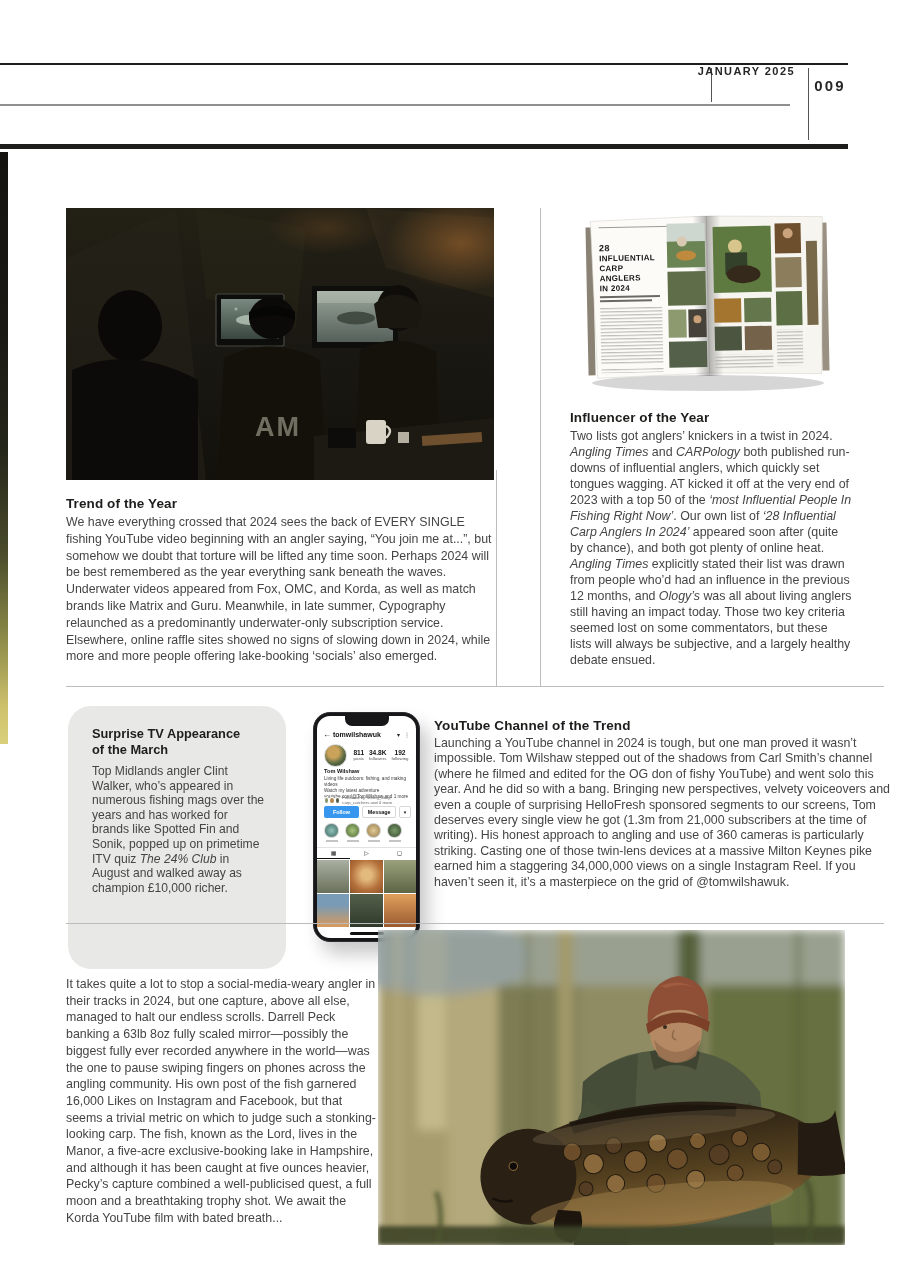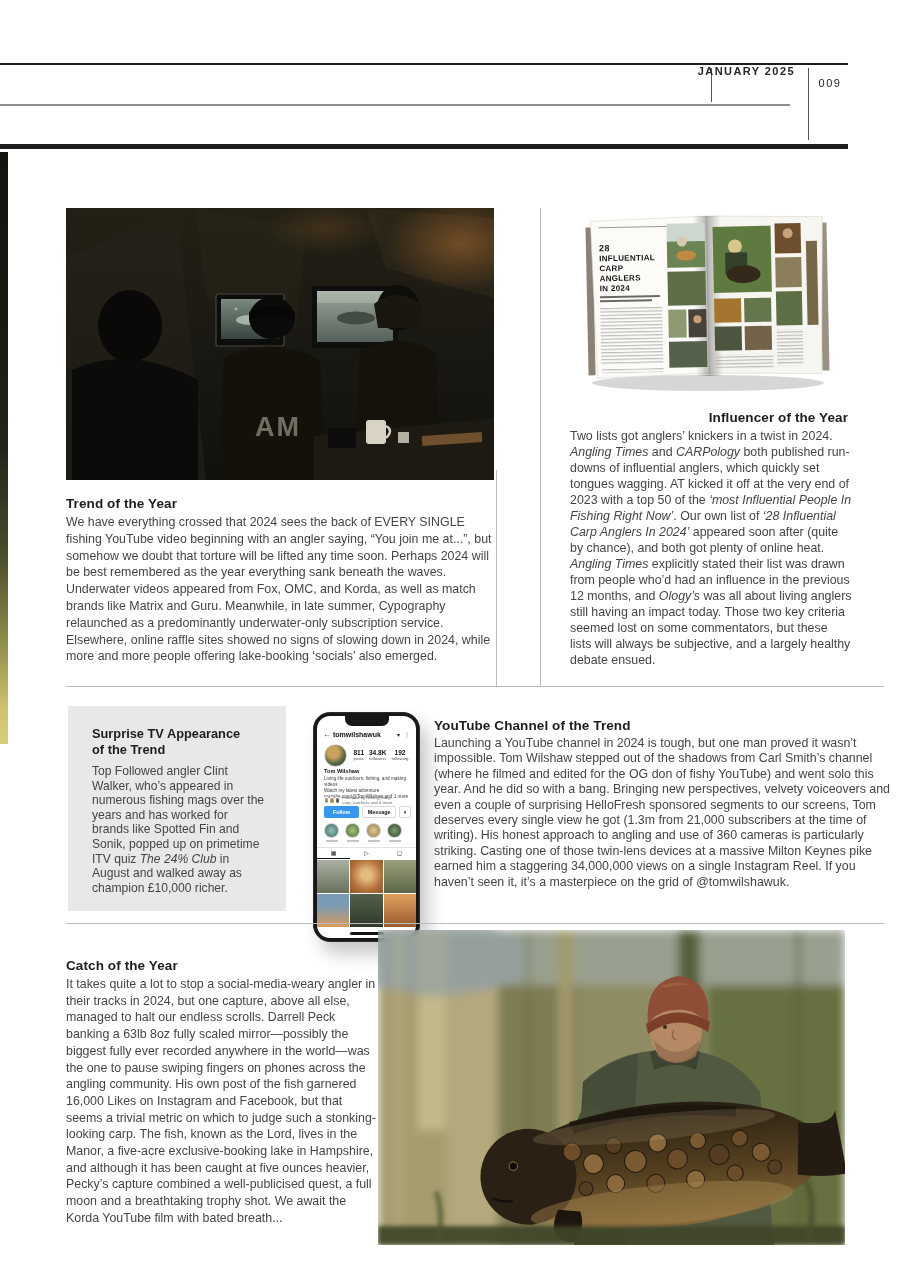--- a/index.html
+++ b/index.html
@@ -7,46 +7,46 @@
         font-family:"Liberation Sans",sans-serif;color:#1d1d1b;}
   .abs{position:absolute;}
   .it{font-style:italic;}
 
   
   .rule-top{left:0;top:63px;width:848px;height:2px;background:#1d1d1b;}
   .hdr-bar1{left:711px;top:68px;width:1px;height:34px;background:#555;}
   .hdr-issue{left:560px;top:65px;width:235px;text-align:right;font-size:11px;font-weight:bold;
              letter-spacing:.13em;color:#262626;}
   .hdr-bar2{left:808px;top:68px;width:1px;height:72px;background:#555;}
-  .hdr-page{left:812px;top:77px;width:36px;text-align:center;font-size:11px;font-weight:normal;
+  .hdr-page{left:812px;top:77px;width:36px;text-align:center;font-size:15px;font-weight:bold;
             letter-spacing:.14em;color:#262626;}
   .rule-gray{left:0;top:104px;width:790px;height:2px;background:#8f8f8f;}
   .rule-thick{left:0;top:144px;width:848px;height:5px;background:#1d1d1b;}
   .edge-sliver{left:0;top:152px;width:8px;height:592px;
     background:linear-gradient(#151310 0%,#1b1914 30%,#24251a 50%,#4a4c2c 68%,#8b8a48 82%,#cfc26d 94%,#d9cf7a 100%);}
 
   
   .h-sec{font-size:13.5px;font-weight:bold;color:#1d1d1b;letter-spacing:.1px;}
   .btxt{font-size:12.4px;color:#454545;}
 
   .photo1{left:66px;top:208px;width:428px;height:272px;}
   .trend-h{left:66px;top:496px;width:430px;}
   .trend-b{left:66px;top:514px;width:436px;line-height:16.8px;}
   .vrule-a{left:496px;top:470px;width:1px;height:216px;background:#bcbcbc;}
   .vrule-b{left:540px;top:208px;width:1px;height:478px;background:#bcbcbc;}
 
   .spread{left:570px;top:203px;width:275px;height:192px;}
-  .infl-h{left:570px;top:410px;width:278px;text-align:right;}
+  .infl-h{left:570px;top:410px;width:278px;}
   .infl-b{left:570px;top:428px;width:282px;line-height:16px;}
 
   .hrule1{left:66px;top:686px;width:818px;height:1px;background:#bcbcbc;}
   .hrule2{left:66px;top:923px;width:818px;height:1px;background:#bcbcbc;}
 
-  .graybox{left:68px;top:706px;width:218px;height:205px;background:#e8e8e7;box-sizing:border-box;
-           padding:20px 18px 0 24px;}
+  .graybox{left:68px;top:706px;width:218px;height:263px;background:#e8e8e7;box-sizing:border-box;
+           padding:20px 18px 0 24px;border-radius:23px;}
   .box-h{font-size:12.8px;font-weight:bold;line-height:16px;color:#1d1d1b;}
   .box-b{margin-top:6px;font-size:12.1px;line-height:14.6px;color:#454545;}
 
   .yt-h{left:434px;top:718px;width:456px;}
   .yt-b{left:434px;top:736px;width:458px;line-height:15.4px;}
 
   .catch-h{left:66px;top:958px;width:310px;}
   .catch-b{left:66px;top:976px;width:310px;line-height:16.7px;}
   .photo3{left:378px;top:930px;width:467px;height:315px;}
 
@@ -249,22 +249,22 @@
     </svg>
   </div>
 
   <div class="abs infl-h h-sec">Influencer of the Year</div>
   <div class="abs infl-b btxt"><span>Two lists got anglers’ knickers in a twist in 2024. </span><span class="it">Angling Times</span><span> and </span><span class="it">CARPology</span><span> both published run-downs of influential anglers, which quickly set tongues wagging. AT kicked it off at the very end of 2023 with a top 50 of the </span><span class="it">‘most Influential People In Fishing Right Now’</span><span>. Our own list of </span><span class="it">‘28 Influential Carp Anglers In 2024’</span><span> appeared soon after (quite by chance), and both got plenty of online heat. </span><span class="it">Angling Times</span><span> explicitly stated their list was drawn from people who’d had an influence in the previous 12 months, and </span><span class="it">Ology’s</span><span> was all about living anglers still having an impact today. Those two key criteria seemed lost on some commentators, but these lists will always be subjective, and a largely healthy debate ensued.</span></div>
 
   <div class="abs hrule1"></div>
 
   <div class="abs graybox">
     <div class="box-h">Surprise TV Appearance</div>
-    <div class="box-h">of the Trend</div>
-    <div class="box-b"><span>Top Followed angler Clint Walker, who’s appeared in numerous fishing mags over the years and has worked for brands like Spotted Fin and Sonik, popped up on primetime ITV quiz </span><span class="it">The 24% Club</span><span> in August and walked away as champion £10,000 richer.</span></div>
+    <div class="box-h">of the March</div>
+    <div class="box-b"><span>Top Midlands angler Clint Walker, who’s appeared in numerous fishing mags over the years and has worked for brands like Spotted Fin and Sonik, popped up on primetime ITV quiz </span><span class="it">The 24% Club</span><span> in August and walked away as champion £10,000 richer.</span></div>
   </div>
 
   <div class="abs phone">
     <div class="screen">
       <div class="notch"></div>
       <div class="ig-header">
         <span class="ig-back">←</span>
         <span class="ig-user">tomwilshawuk</span>
         <span class="ig-hicons">
           <span>▾</span>
@@ -338,21 +338,20 @@
       </div>
       <div class="homebar"></div>
     </div>
   </div>
 
   <div class="abs yt-h h-sec">YouTube Channel of the Trend</div>
   <div class="abs yt-b btxt"><span>Launching a YouTube channel in 2024 is tough, but one man proved it wasn’t impossible. Tom Wilshaw stepped out of the shadows from Carl Smith’s channel (where he filmed and edited for the OG don of fishy YouTube) and went solo this year. And he did so with a bang. Bringing new perspectives, velvety voiceovers and even a couple of surprising HelloFresh sponsored segments to our screens, Tom deserves every single view he got (1.3m from 21,000 subscribers at the time of writing). His honest approach to angling and use of 360 cameras is particularly striking. Casting one of those twin-lens devices at a massive Milton Keynes pike earned him a staggering 34,000,000 views on a single Instagram Reel. If you haven’t seen it, it’s a masterpiece on the grid of @tomwilshawuk.</span></div>
 
   <div class="abs hrule2"></div>
 
-  <div class="abs catch-h h-sec">Catch of the Year</div>
   <div class="abs catch-b btxt"><span>It takes quite a lot to stop a social-media-weary angler in their tracks in 2024, but one capture, above all else, managed to halt our endless scrolls. Darrell Peck banking a 63lb 8oz fully scaled mirror—possibly the biggest fully ever recorded anywhere in the world—was the one to pause swiping fingers on phones across the angling community. His own post of the fish garnered 16,000 Likes on Instagram and Facebook, but that seems a trivial metric on which to judge such a stonking-looking carp. The fish, known as the Lord, lives in the Manor, a five-acre exclusive-booking lake in Hampshire, and although it has been caught at five ounces heavier, Pecky’s capture combined a well-publicised quest, a full moon and a breathtaking trophy shot. We await the Korda YouTube film with bated breath...</span></div>
 
   <div class="abs photo3">
     <svg width="100%" height="100%" viewBox="0 0 467 315" preserveAspectRatio="none">
       <defs>
         <filter id="b5" x="-20%" y="-20%" width="140%" height="140%">
             <feGaussianBlur stdDeviation="5"></feGaussianBlur>
           </filter>
         <filter id="b2" x="-20%" y="-20%" width="140%" height="140%">
             <feGaussianBlur stdDeviation="2"></feGaussianBlur>

